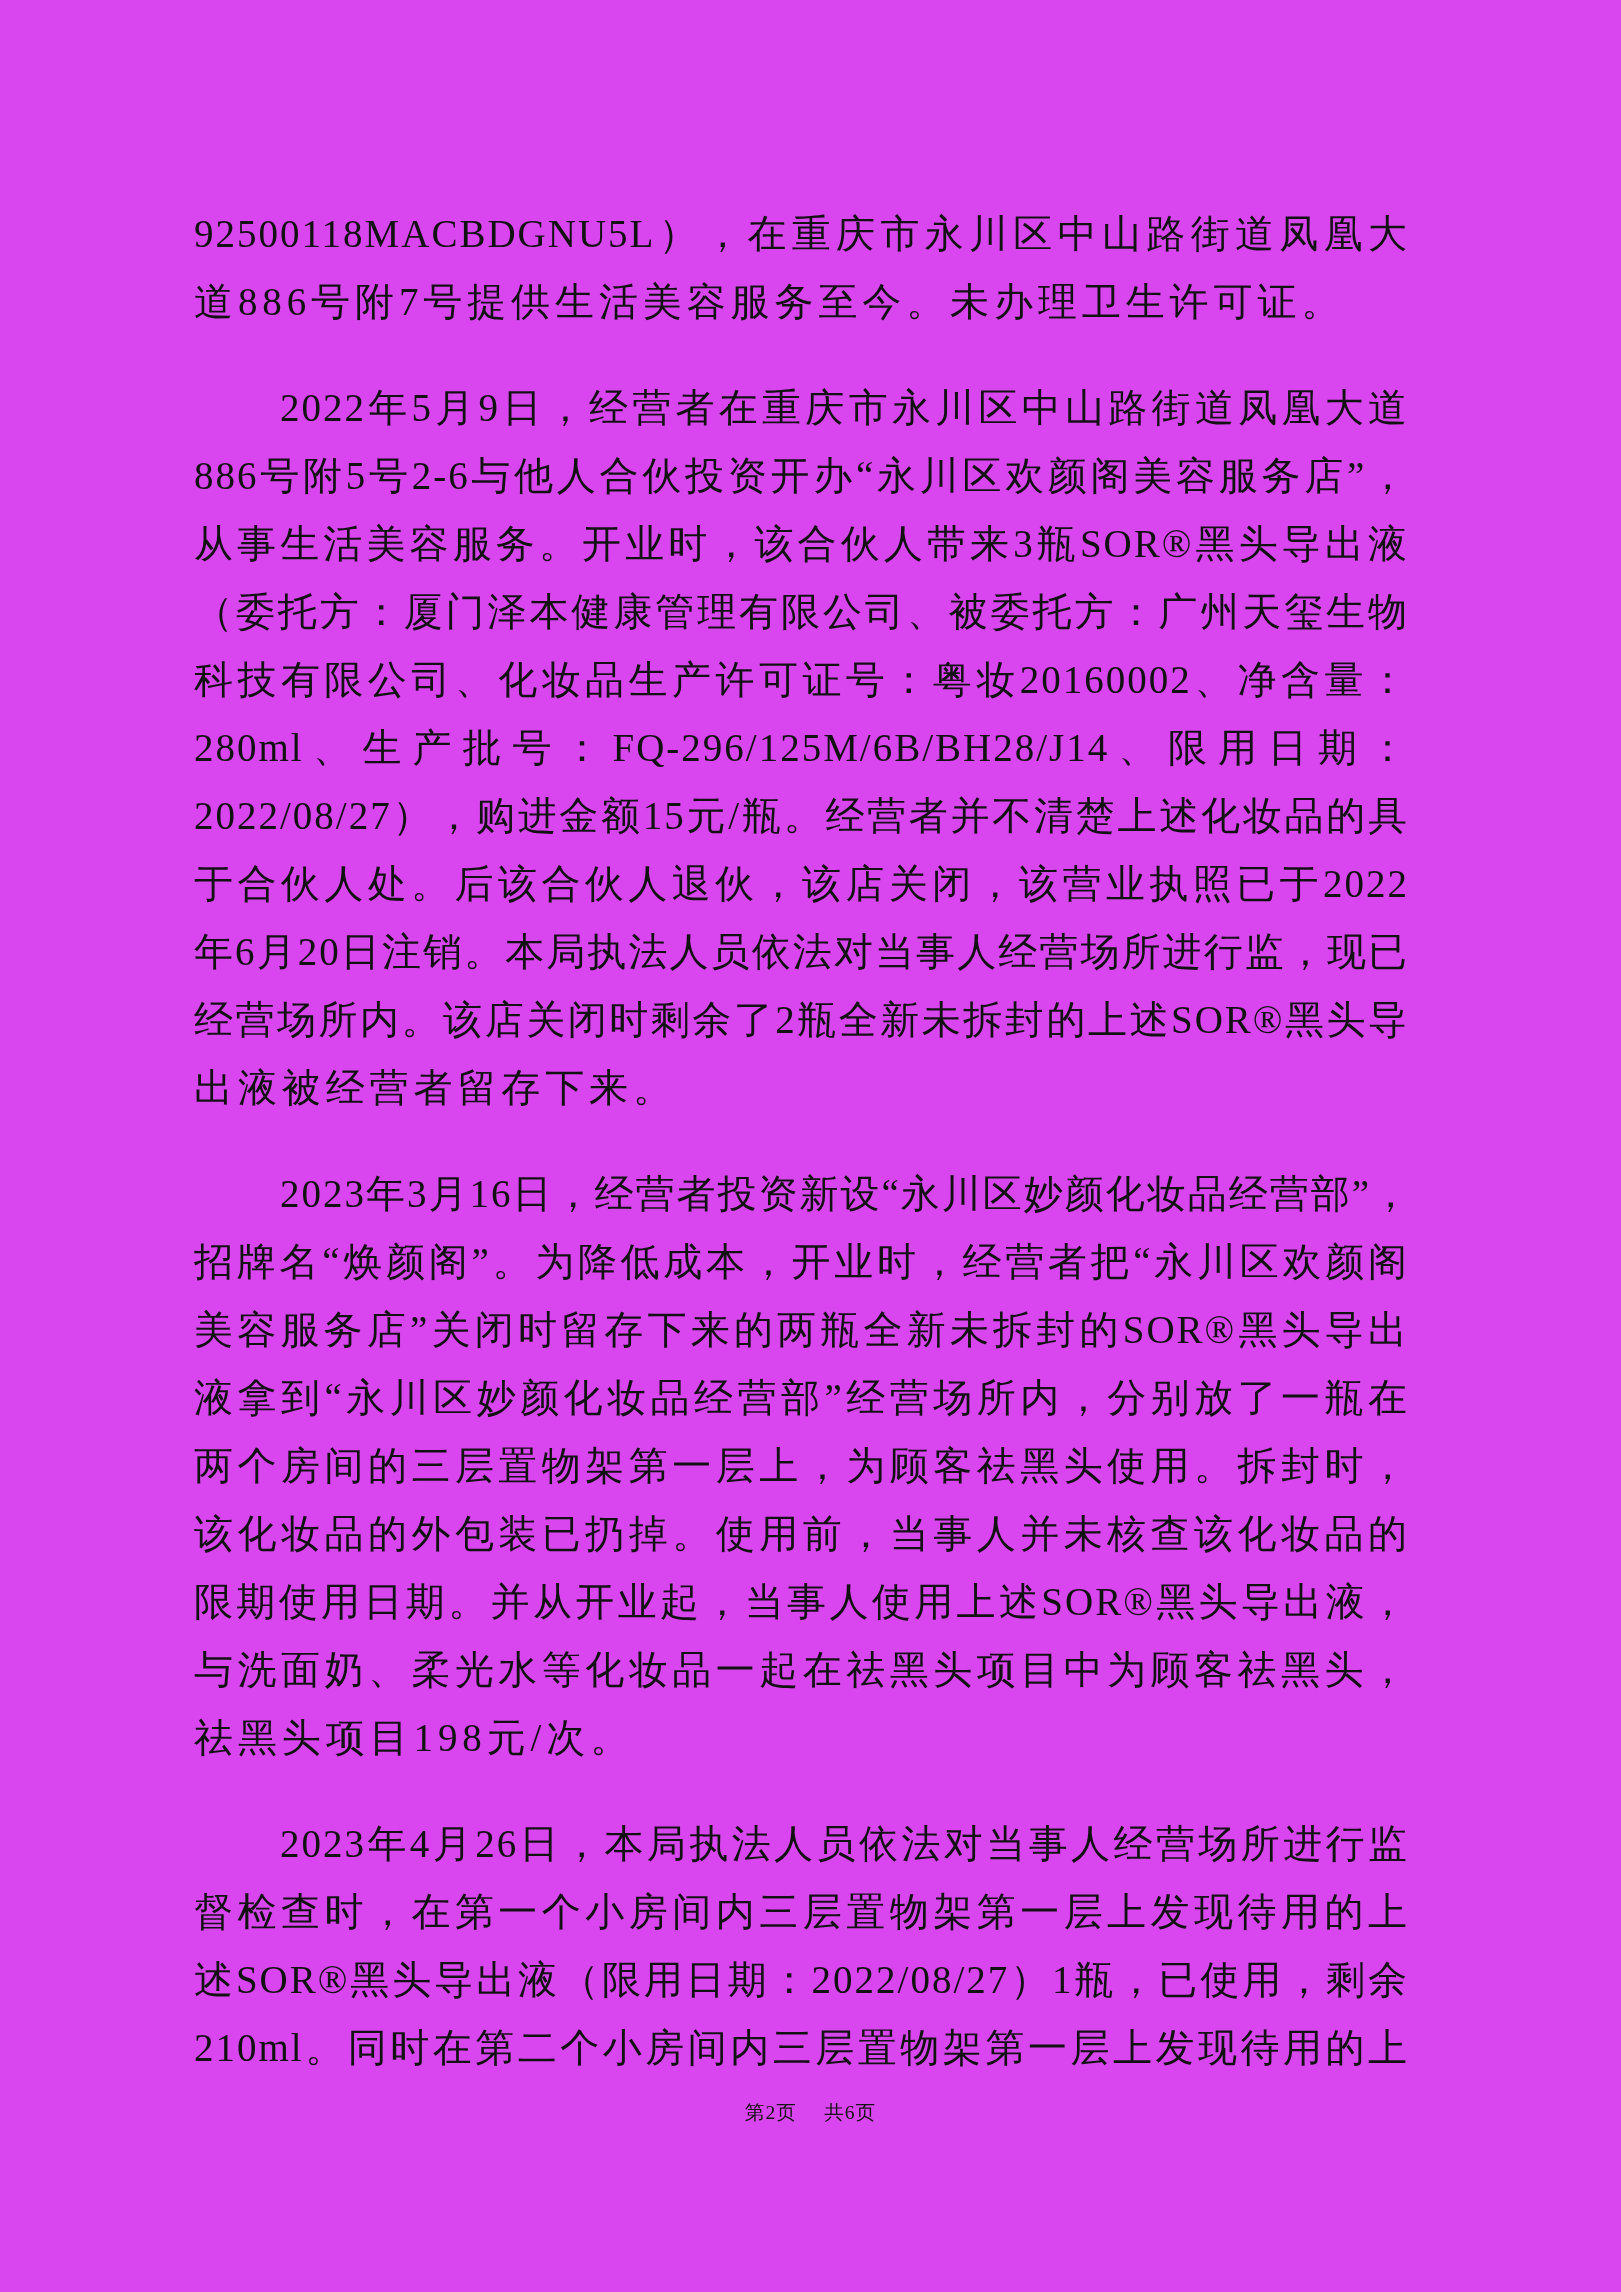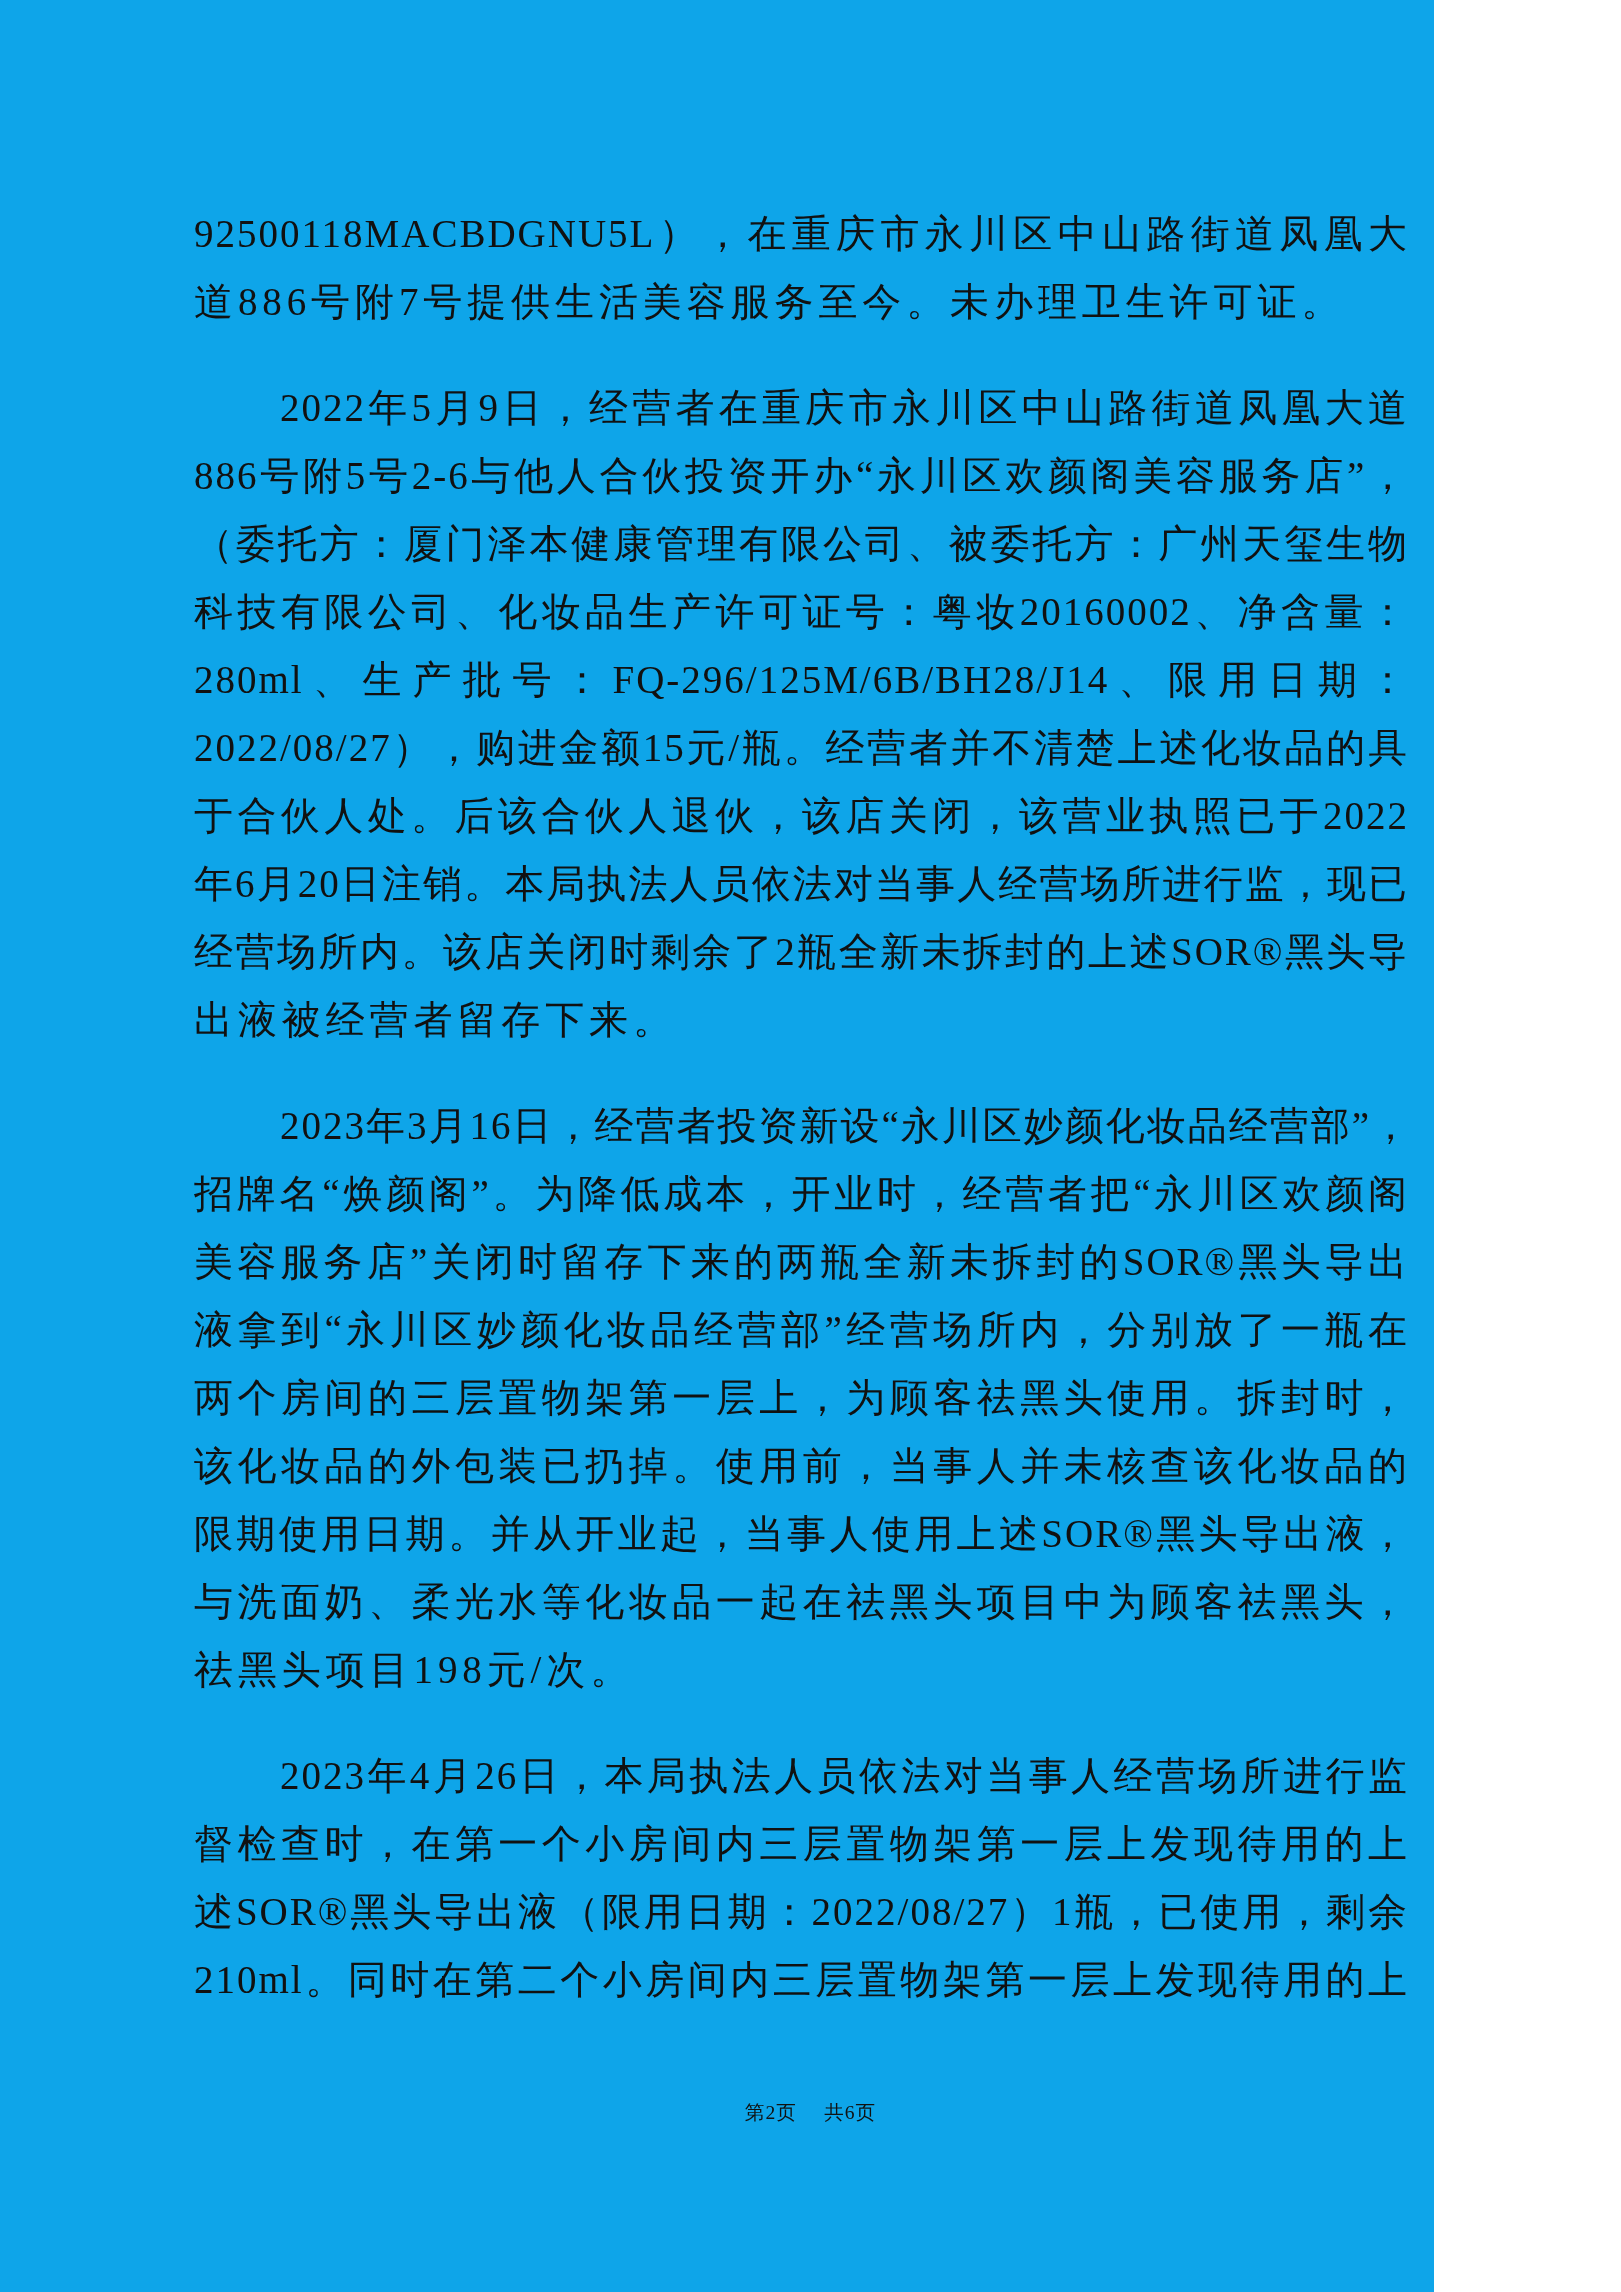--- a/index.html
+++ b/index.html
@@ -11,23 +11,23 @@
       width: 1621px;
       height: 2293px;
       position: relative;
       overflow: hidden;
       font-family: "Liberation Serif", "DejaVu Serif", serif;
       color: #111111;
     }
     .page {
       position: absolute;
       left: 0; top: 0;
-      width: 1434px;
+      width: 1621px;
       height: 2293px;
-      background: #0ea5e9;
+      background: #d946ef;
     }
     .body-text {
       position: absolute;
       left: 194px;
       top: 208px;
       width: 1215px;
     }
     .line {
       display: block;
       height: 68px;
@@ -67,20 +67,21 @@
   </style>
 </head>
 <body>
 
 <div class="page">
   <div class="body-text">
     <span class="line">92500118MACBDGNU5L），在重庆市永川区中山路街道凤凰大</span>
     <span class="line last">道886号附7号提供生活美容服务至今。未办理卫生许可证。</span>
     <span class="line indent">2022年5月9日，经营者在重庆市永川区中山路街道凤凰大道</span>
     <span class="line">886号附5号2-6与他人合伙投资开办“永川区欢颜阁美容服务店”，</span>
+    <span class="line">从事生活美容服务。开业时，该合伙人带来3瓶SOR®黑头导出液</span>
     <span class="line">（委托方：厦门泽本健康管理有限公司、被委托方：广州天玺生物</span>
     <span class="line">科技有限公司、化妆品生产许可证号：粤妆20160002、净含量：</span>
     <span class="line">280ml、生产批号：FQ-296/125M/6B/BH28/J14、限用日期：</span>
     <span class="line">2022/08/27），购进金额15元/瓶。经营者并不清楚上述化妆品的具</span>
     <span class="line">于合伙人处。后该合伙人退伙，该店关闭，该营业执照已于2022</span>
     <span class="line">年6月20日注销。本局执法人员依法对当事人经营场所进行监，现已</span>
     <span class="line">经营场所内。该店关闭时剩余了2瓶全新未拆封的上述SOR®黑头导</span>
     <span class="line last">出液被经营者留存下来。</span>
     <span class="line indent">2023年3月16日，经营者投资新设“永川区妙颜化妆品经营部”，</span>
     <span class="line">招牌名“焕颜阁”。为降低成本，开业时，经营者把“永川区欢颜阁</span>

